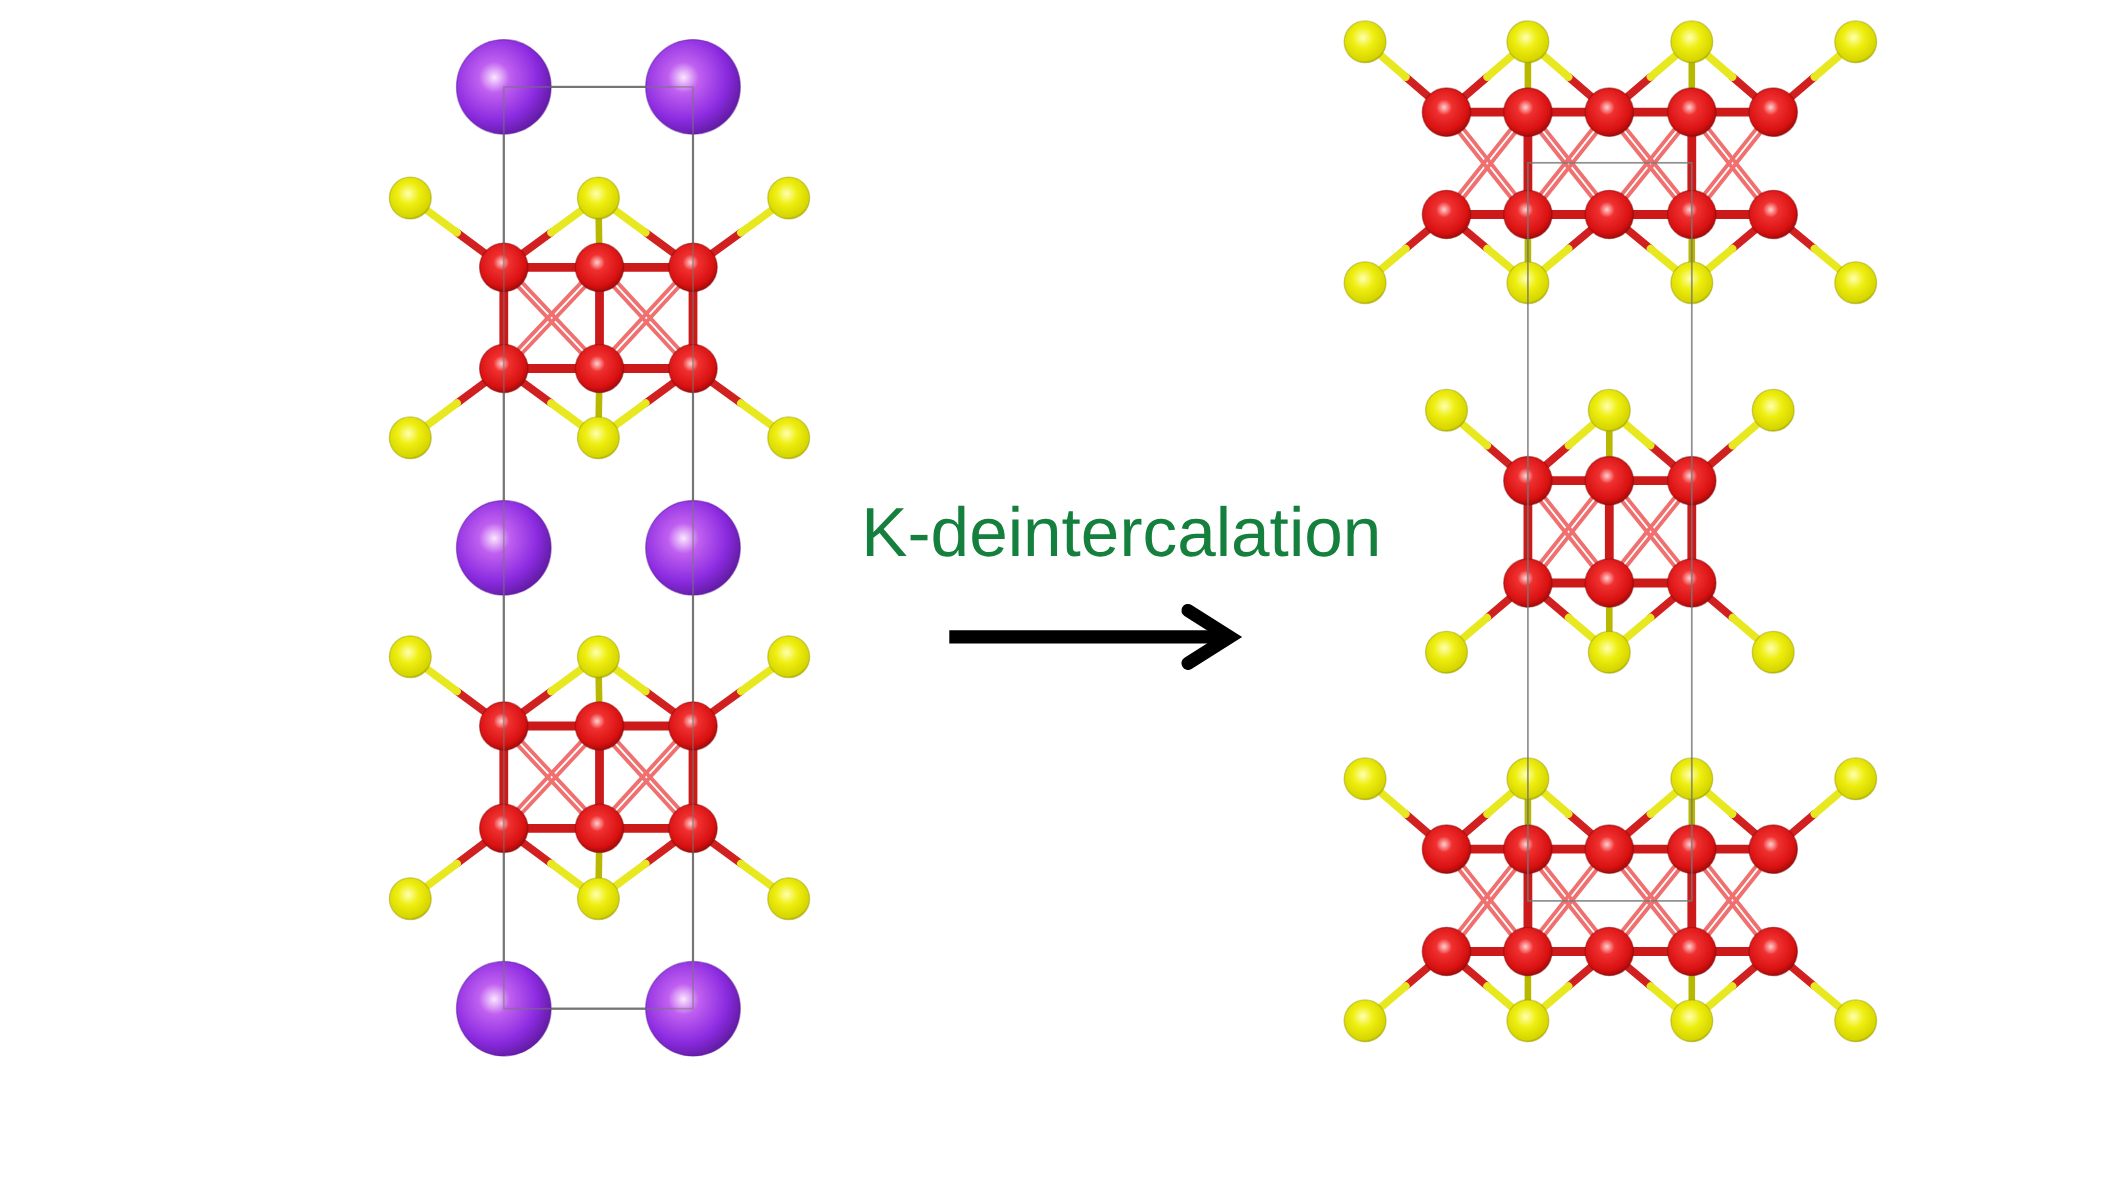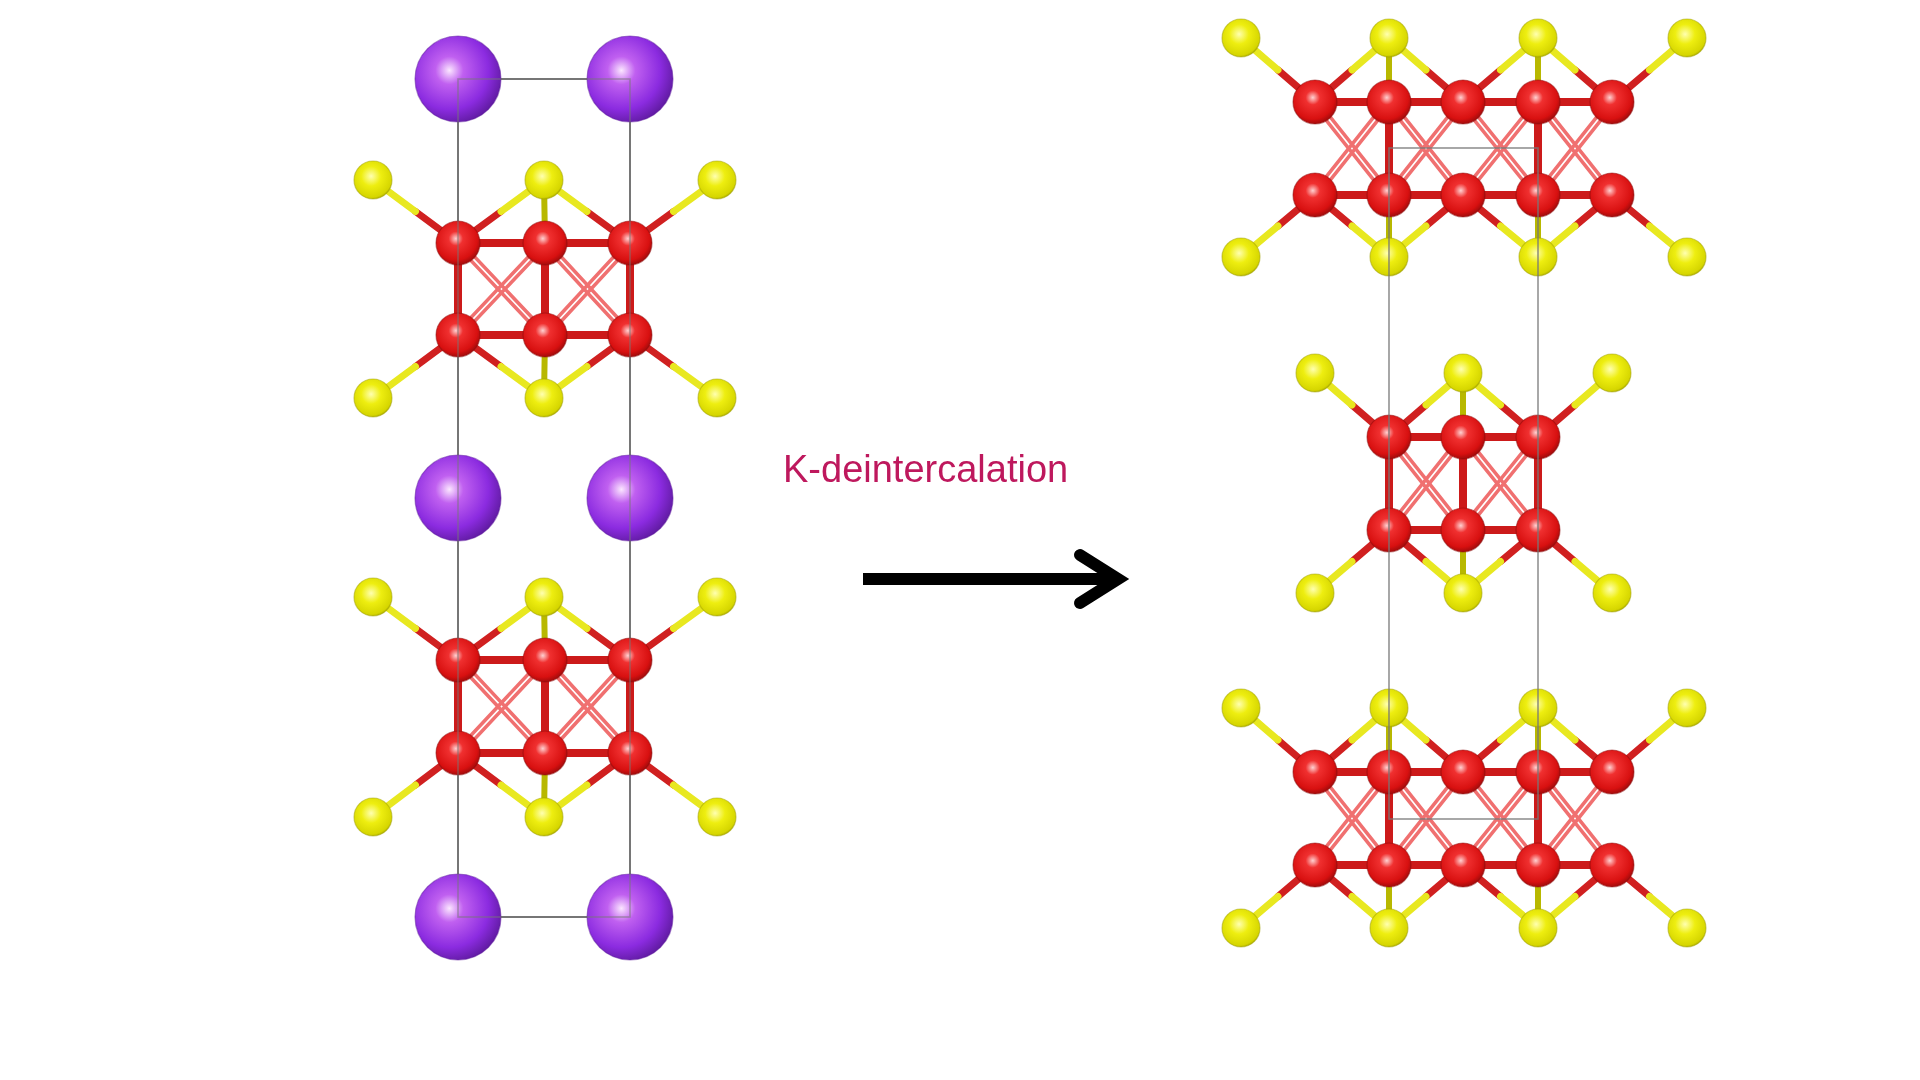--- a/index.html
+++ b/index.html
@@ -1,18 +1,18 @@
 <!DOCTYPE html>
 <html><head>
 <meta charset="utf-8">
 <style>
   html, body { margin:0; padding:0; background:#ffffff; }
   body { width:1920px; height:1080px; overflow:hidden; position:relative; font-family:"Liberation Sans", sans-serif; }
   #diagram { position:absolute; left:0; top:0; width:1920px; height:1080px; }
-  .label { position:absolute; left:783px; top:448px; font-size:38px; color:#be185d; font-family:"Liberation Sans", sans-serif; white-space:nowrap; letter-spacing:0px; }
+  .label { position:absolute; left:783px; top:448px; font-size:63px; color:#15803d; font-family:"Liberation Sans", sans-serif; white-space:nowrap; letter-spacing:0px; }
 </style>
 </head>
 <body>
 
 <svg id="diagram" xmlns="http://www.w3.org/2000/svg" width="1920" height="1080" viewBox="0 0 1920 1080">
   <defs>
     <radialGradient id="gK" cx="0.4" cy="0.4" r="0.65">
       <stop offset="0" stop-color="#fbe6ff"></stop>
       <stop offset="0.25" stop-color="#c060f0"></stop>
       <stop offset="0.7" stop-color="#8b2be0"></stop>

